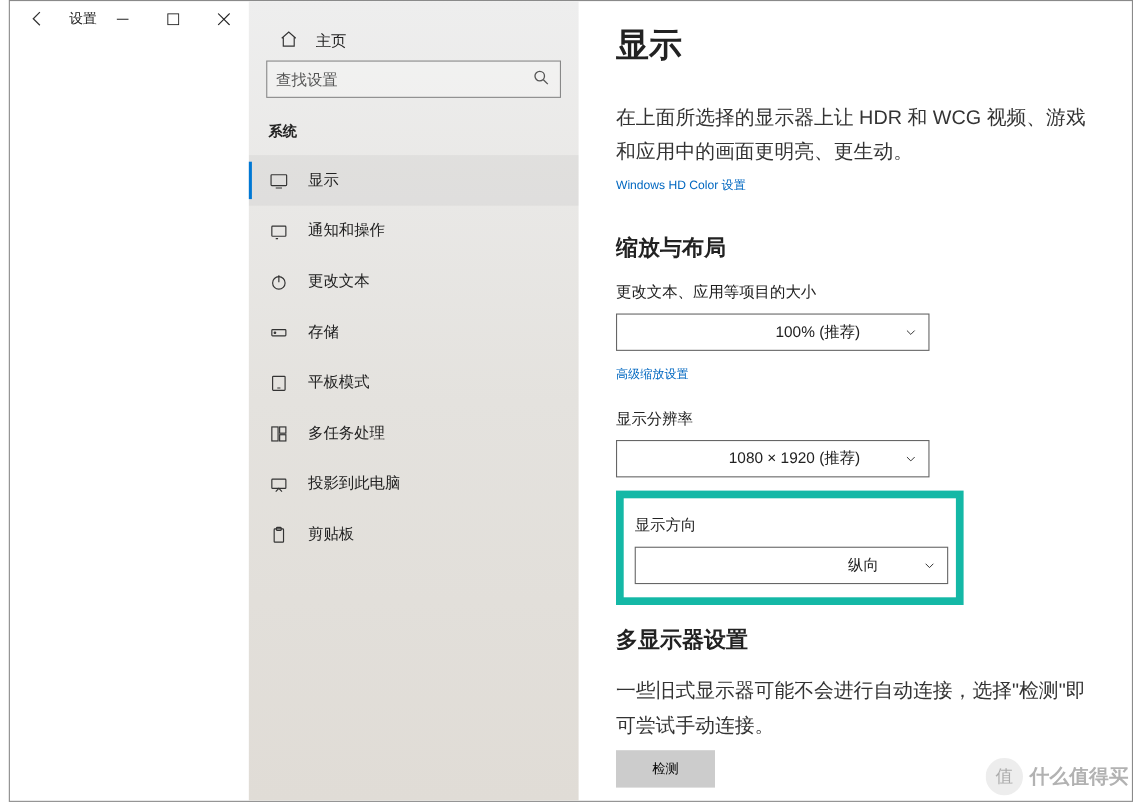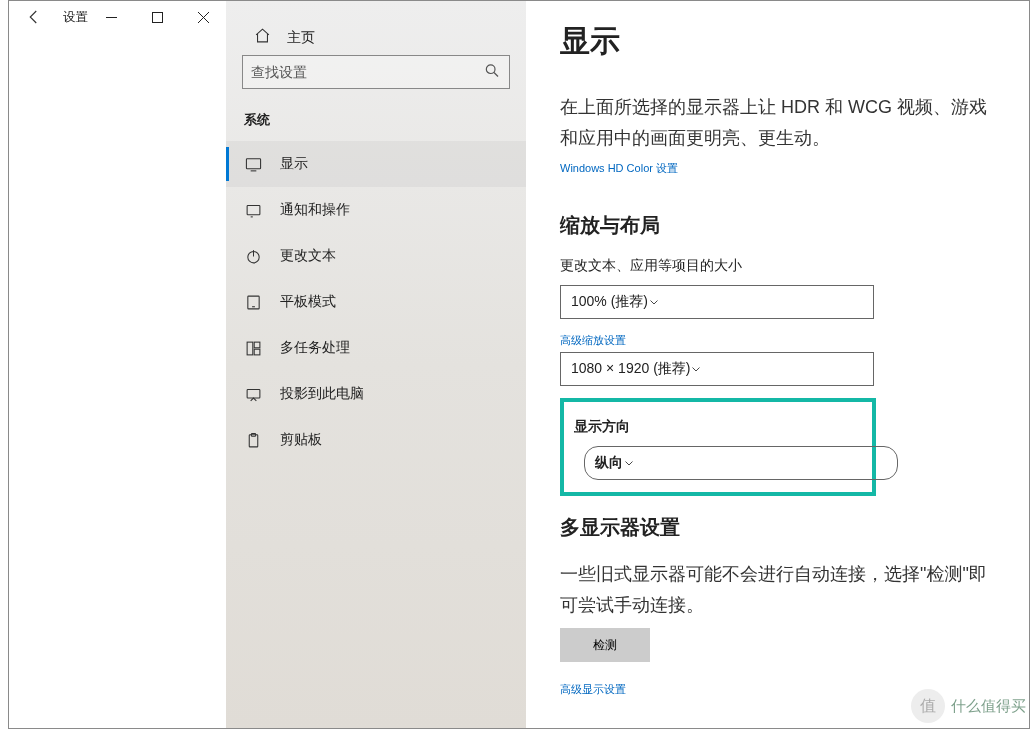--- a/index.html
+++ b/index.html
@@ -24,29 +24,29 @@
   .nav-item.active { position: relative; background: rgba(0,0,0,0.04); }
   .nav-item.active::before { content: ""; position: absolute; left: 0; top: 6px; bottom: 6px; width: 3px; background: #0078d4; }
   .nav-item .icon { width: 18px; display: flex; justify-content: center; }
   .nav-item .label { font-size: 14px; }
   .content { flex: 1; padding: 20px 30px 0 34px; overflow-y: hidden; position: relative; }
   .content h1 { font-size: 30px; font-weight: 600; margin-bottom: 30px; }
   .content .desc { font-size: 18px; color: #333; line-height: 1.7; margin-bottom: 6px; max-width: 510px; }
   .content .link { color: #0067c0; font-size: 11px; cursor: pointer; display: inline-block; margin-bottom: 4px; }
   .content h2 { font-size: 20px; font-weight: 600; margin-top: 32px; margin-bottom: 18px; }
   .field-label { font-size: 14px; margin-top: 6px; margin-bottom: 10px; }
-  .dropdown { width: 314px; height: 34px; border: 1px solid #666; display: flex; align-items: center; justify-content: flex-start; padding: 0 10px; font-size: 14px; margin-bottom: 12px; }
+  .dropdown { width: 285px; height: 34px; border: 1px solid #666; display: flex; align-items: center; justify-content: flex-end; padding: 0 10px; font-size: 14px; margin-bottom: 12px; gap: 40px; }
   .dropdown .chev { display: flex; }
-  .red-box { border: 4px solid #14b8a6; padding: 10px 0 12px 0; width: 316px; margin-top: 4px; margin-bottom: 10px; font-weight: bold; }
+  .red-box { border: 7px solid #14b8a6; padding: 10px 0 12px 0; width: 316px; margin-top: 4px; margin-bottom: 10px; }
   .red-box .field-label { margin-left: 10px; margin-bottom: 10px; }
-  .red-box .dropdown { margin-left: 20px; margin-bottom: 0; border-radius: 14px; }
+  .red-box .dropdown { margin-left: 10px; margin-bottom: 0; }
   .btn { width: 90px; height: 34px; background: #ccc; border: none; font-size: 12px; margin-top: 2px; }
   .watermark { position: fixed; right: 10px; bottom: 10px; display: flex; align-items: center; gap: 6px; opacity: 0.55; }
   .watermark .circle { width: 34px; height: 34px; border-radius: 50%; background: rgba(200,200,200,0.6); display:flex; align-items:center; justify-content:center; font-size:16px; color:#666; }
-  .watermark .txt { font-size: 15px; font-weight: 400; color: #14532d; }
+  .watermark .txt { font-size: 18px; font-weight: 700; color: #737373; }
   ::placeholder { color: #555; }
   .scroll-track { position:absolute; right:2px; top:0; bottom:0; width:14px; }
   .scroll-thumb { position:absolute; top:6px; left:3px; width:8px; height:500px; background:rgba(0,0,0,0); }
 </style>
 </head>
 <body>
 
 <div class="window">
   <div class="titlebar">
     <div class="back">
@@ -114,20 +114,29 @@
         <span class="label">通知和操作</span>
       </div>
       <div class="nav-item">
         <span class="icon">
             <svg width="17" height="17" viewBox="0 0 24 24" fill="none" stroke="#333" stroke-width="1.5">
               <circle cx="12" cy="13" r="8"></circle>
               <line x1="12" y1="3" x2="12" y2="12"></line>
             </svg>
           </span>
         <span class="label">更改文本</span>
+      </div>
+      <div class="nav-item">
+        <span class="icon">
+            <svg width="17" height="17" viewBox="0 0 24 24" fill="none" stroke="#333" stroke-width="1.5">
+              <rect x="3" y="8" width="18" height="8" rx="1"></rect>
+              <circle cx="7" cy="12" r="1" fill="#333"></circle>
+            </svg>
+          </span>
+        <span class="label">存储</span>
       </div>
       <div class="nav-item">
         <span class="icon">
             <svg width="17" height="17" viewBox="0 0 24 24" fill="none" stroke="#333" stroke-width="1.5">
               <rect x="4" y="3" width="16" height="18" rx="1"></rect>
               <line x1="10" y1="18" x2="14" y2="18"></line>
             </svg>
           </span>
         <span class="label">平板模式</span>
       </div>
@@ -171,20 +180,21 @@
       <div class="dropdown">
         <span>100% (推荐)</span>
         <span class="chev">
             <svg width="12" height="12" viewBox="0 0 24 24" fill="none" stroke="#333" stroke-width="1.8">
               <path d="M5 9l7 7 7-7"></path>
             </svg>
           </span>
       </div>
       <span class="link">高级缩放设置</span>
 
+      <div class="field-label" style="margin-top:20px">显示分辨率</div>
       <div class="dropdown">
         <span>1080 × 1920 (推荐)</span>
         <span class="chev">
             <svg width="12" height="12" viewBox="0 0 24 24" fill="none" stroke="#333" stroke-width="1.8">
               <path d="M5 9l7 7 7-7"></path>
             </svg>
           </span>
       </div>
 
       <div class="red-box">

